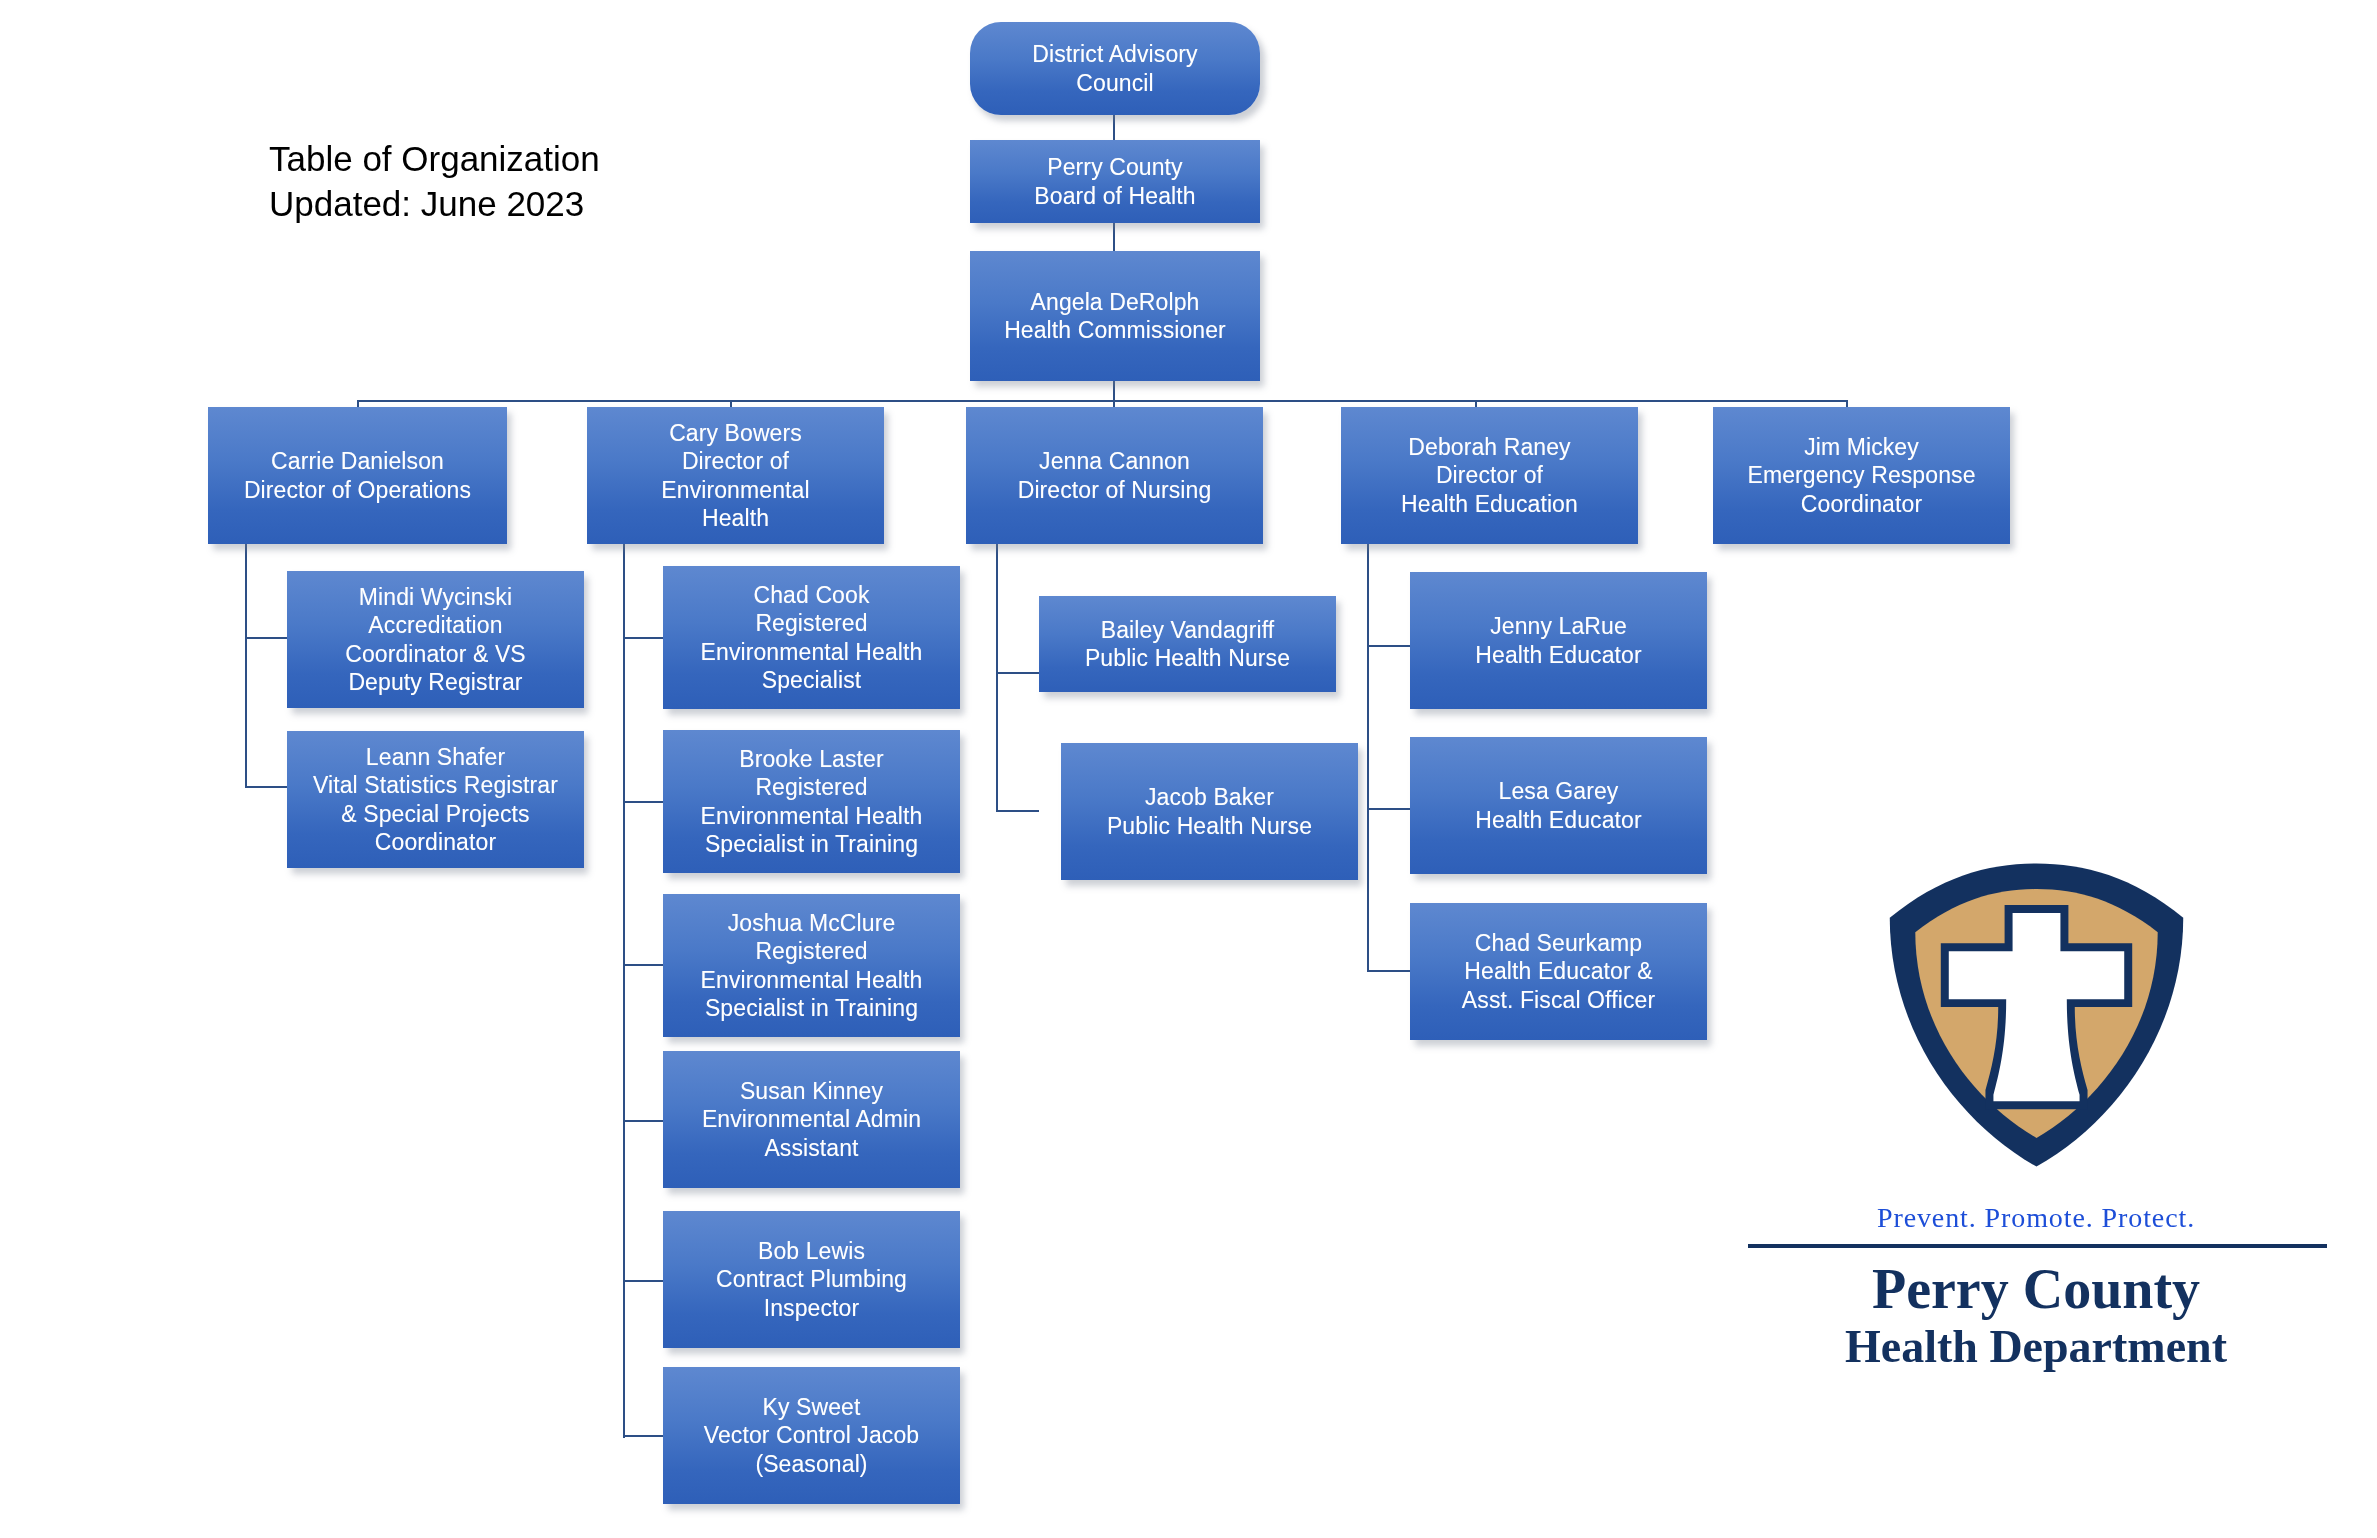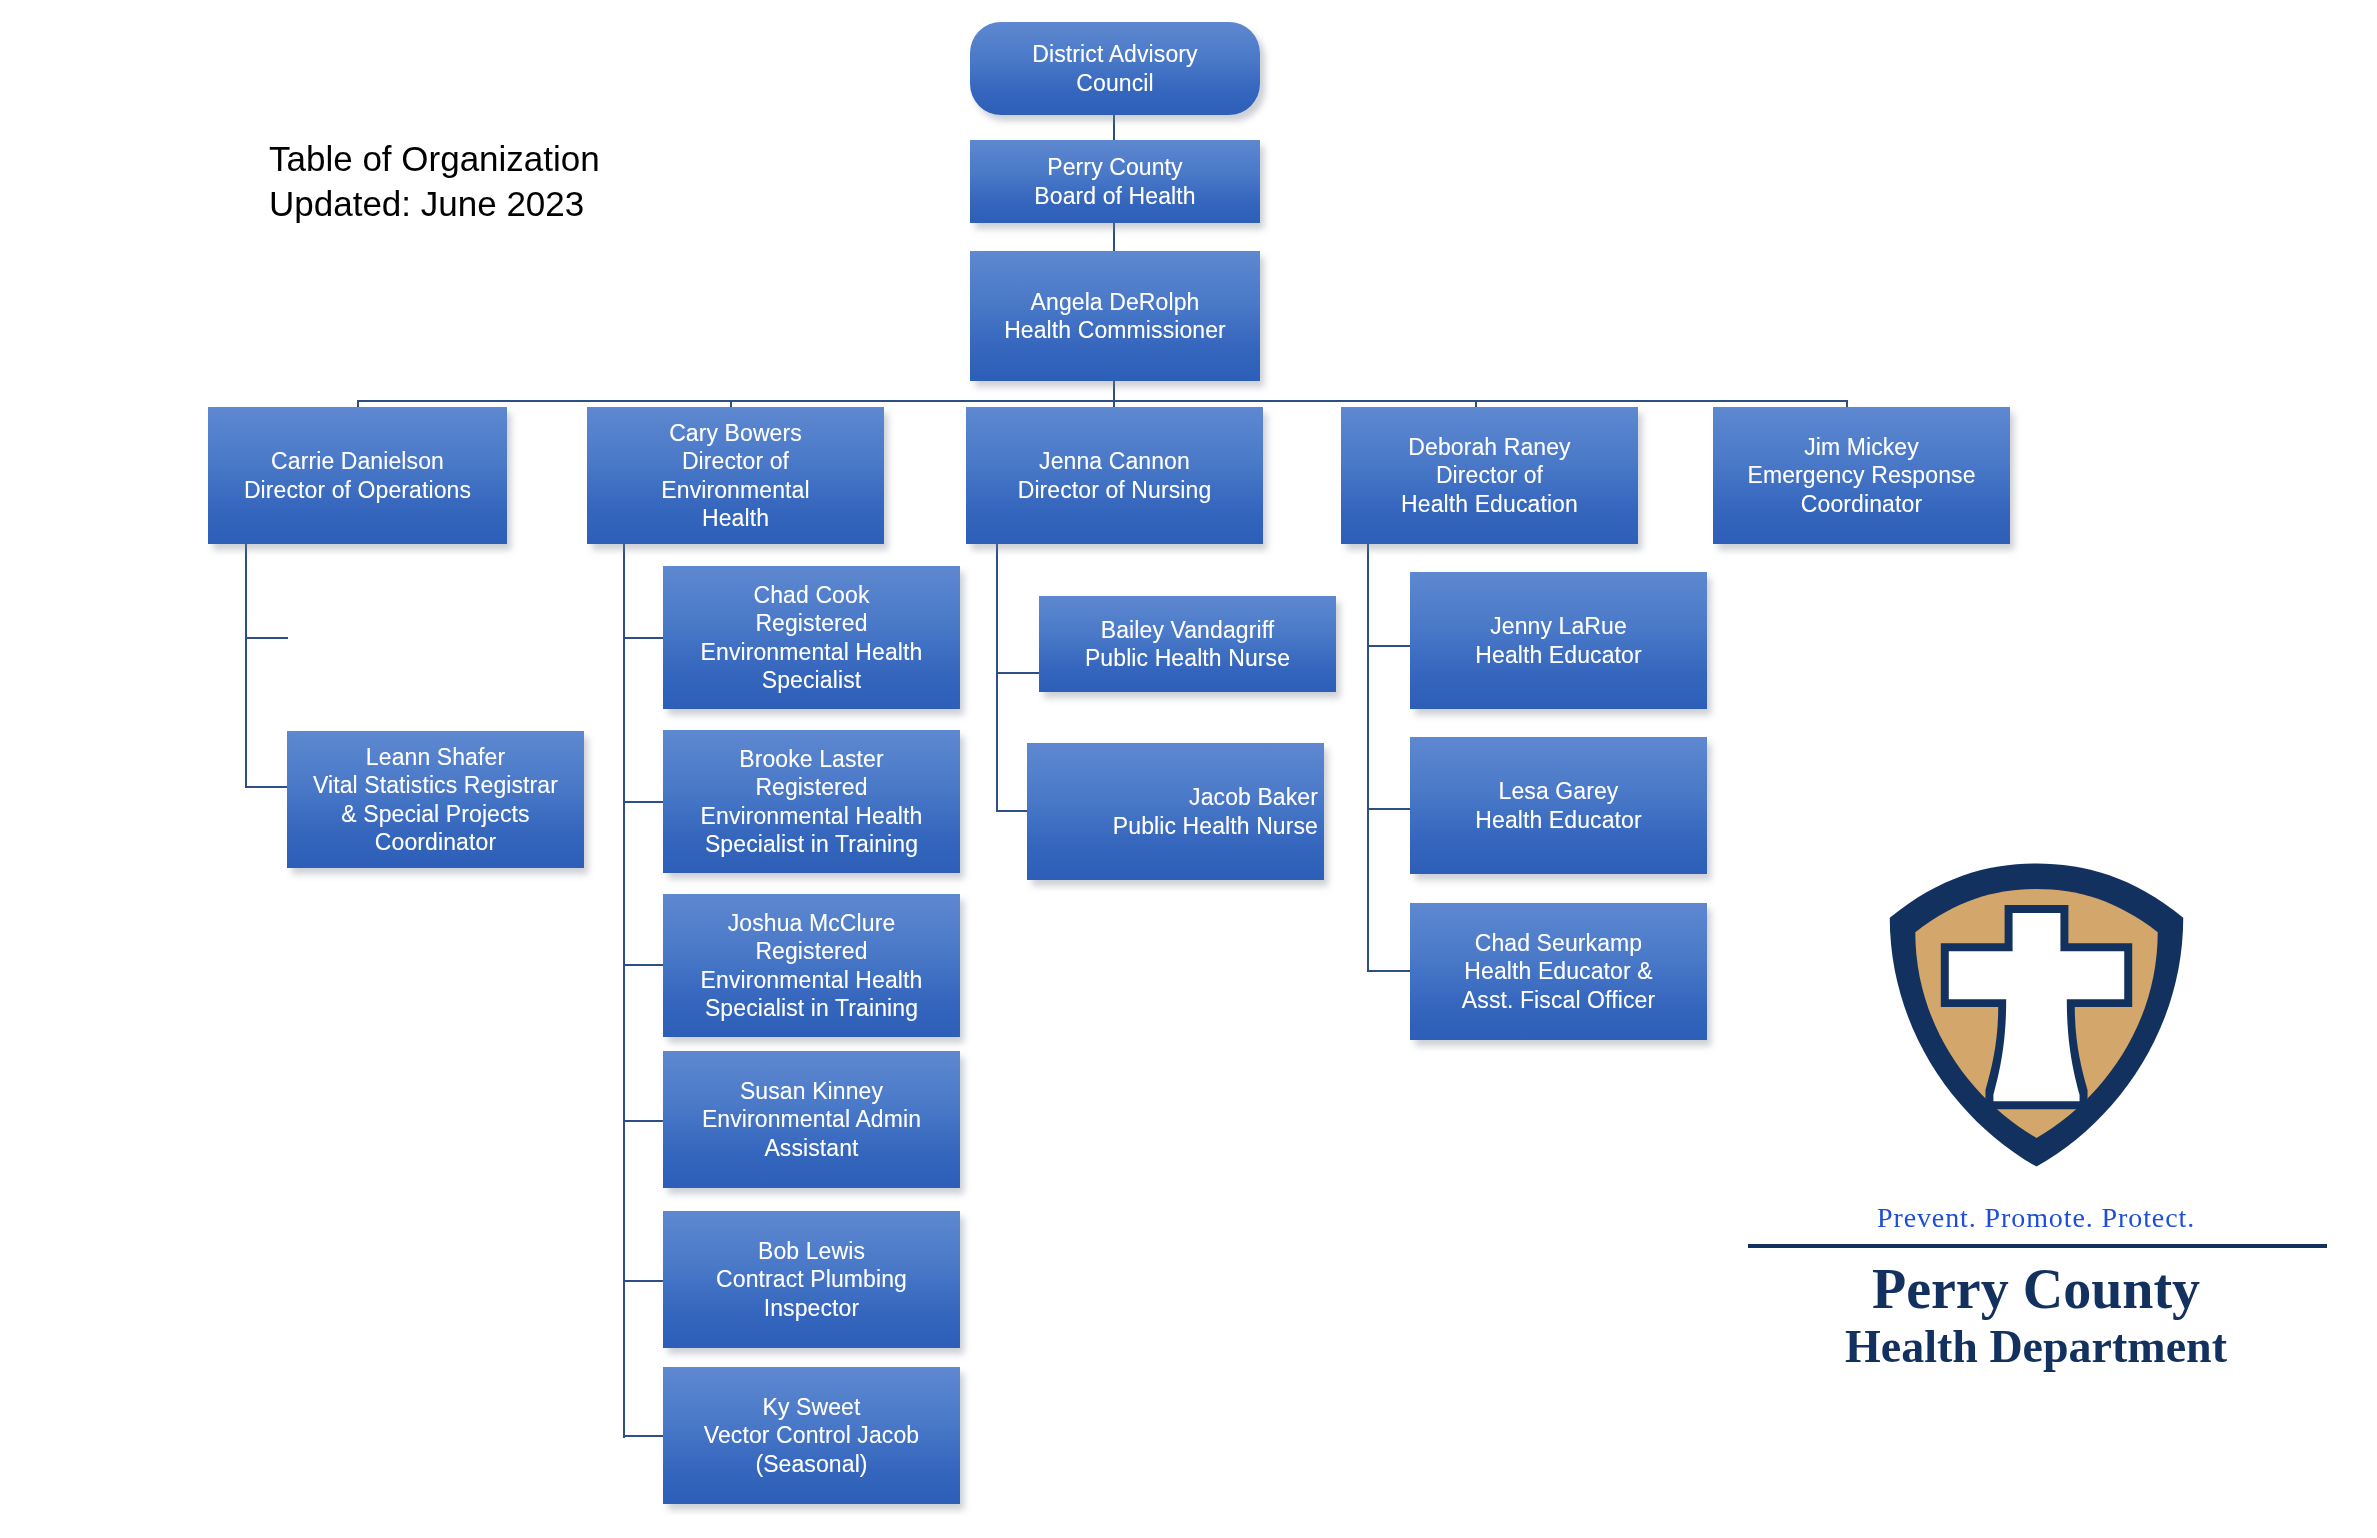--- a/index.html
+++ b/index.html
@@ -177,20 +177,26 @@
 Director of
 Health Education</span>
   </div>
 
   <div class="node" style="left:1713px; top:407px; width:297px; height:137px;">
     <span class="txt">Jim Mickey
 Emergency Response
 Coordinator</span>
   </div>
 
+  <div class="node" style="left:287px; top:571px; width:297px; height:137px;">
+    <span class="txt">Mindi Wycinski
+Accreditation
+Coordinator &amp; VS
+Deputy Registrar</span>
+  </div>
 
   <div class="node" style="left:287px; top:731px; width:297px; height:137px;">
     <span class="txt">Leann Shafer
 Vital Statistics Registrar
 &amp; Special Projects
 Coordinator</span>
   </div>
 
   <div class="node" style="left:663px; top:566px; width:297px; height:143px;text-align:center;">
     <span class="txt">Chad Cook
@@ -229,21 +235,21 @@
     <span class="txt">Ky Sweet
 Vector Control Jacob
 (Seasonal)</span>
   </div>
 
   <div class="node" style="left:1039px; top:596px; width:297px; height:96px;">
     <span class="txt">Bailey Vandagriff
 Public Health Nurse</span>
   </div>
 
-  <div class="node" style="left:1027px; top:743px; width:297px; height:137px;text-align:right;">
+  <div class="node" style="left:1061px; top:743px; width:297px; height:137px;">
     <span class="txt">Jacob Baker
 Public Health Nurse</span>
   </div>
 
   <div class="node" style="left:1410px; top:572px; width:297px; height:137px;">
     <span class="txt">Jenny LaRue
 Health Educator</span>
   </div>
 
   <div class="node" style="left:1410px; top:737px; width:297px; height:137px;">

